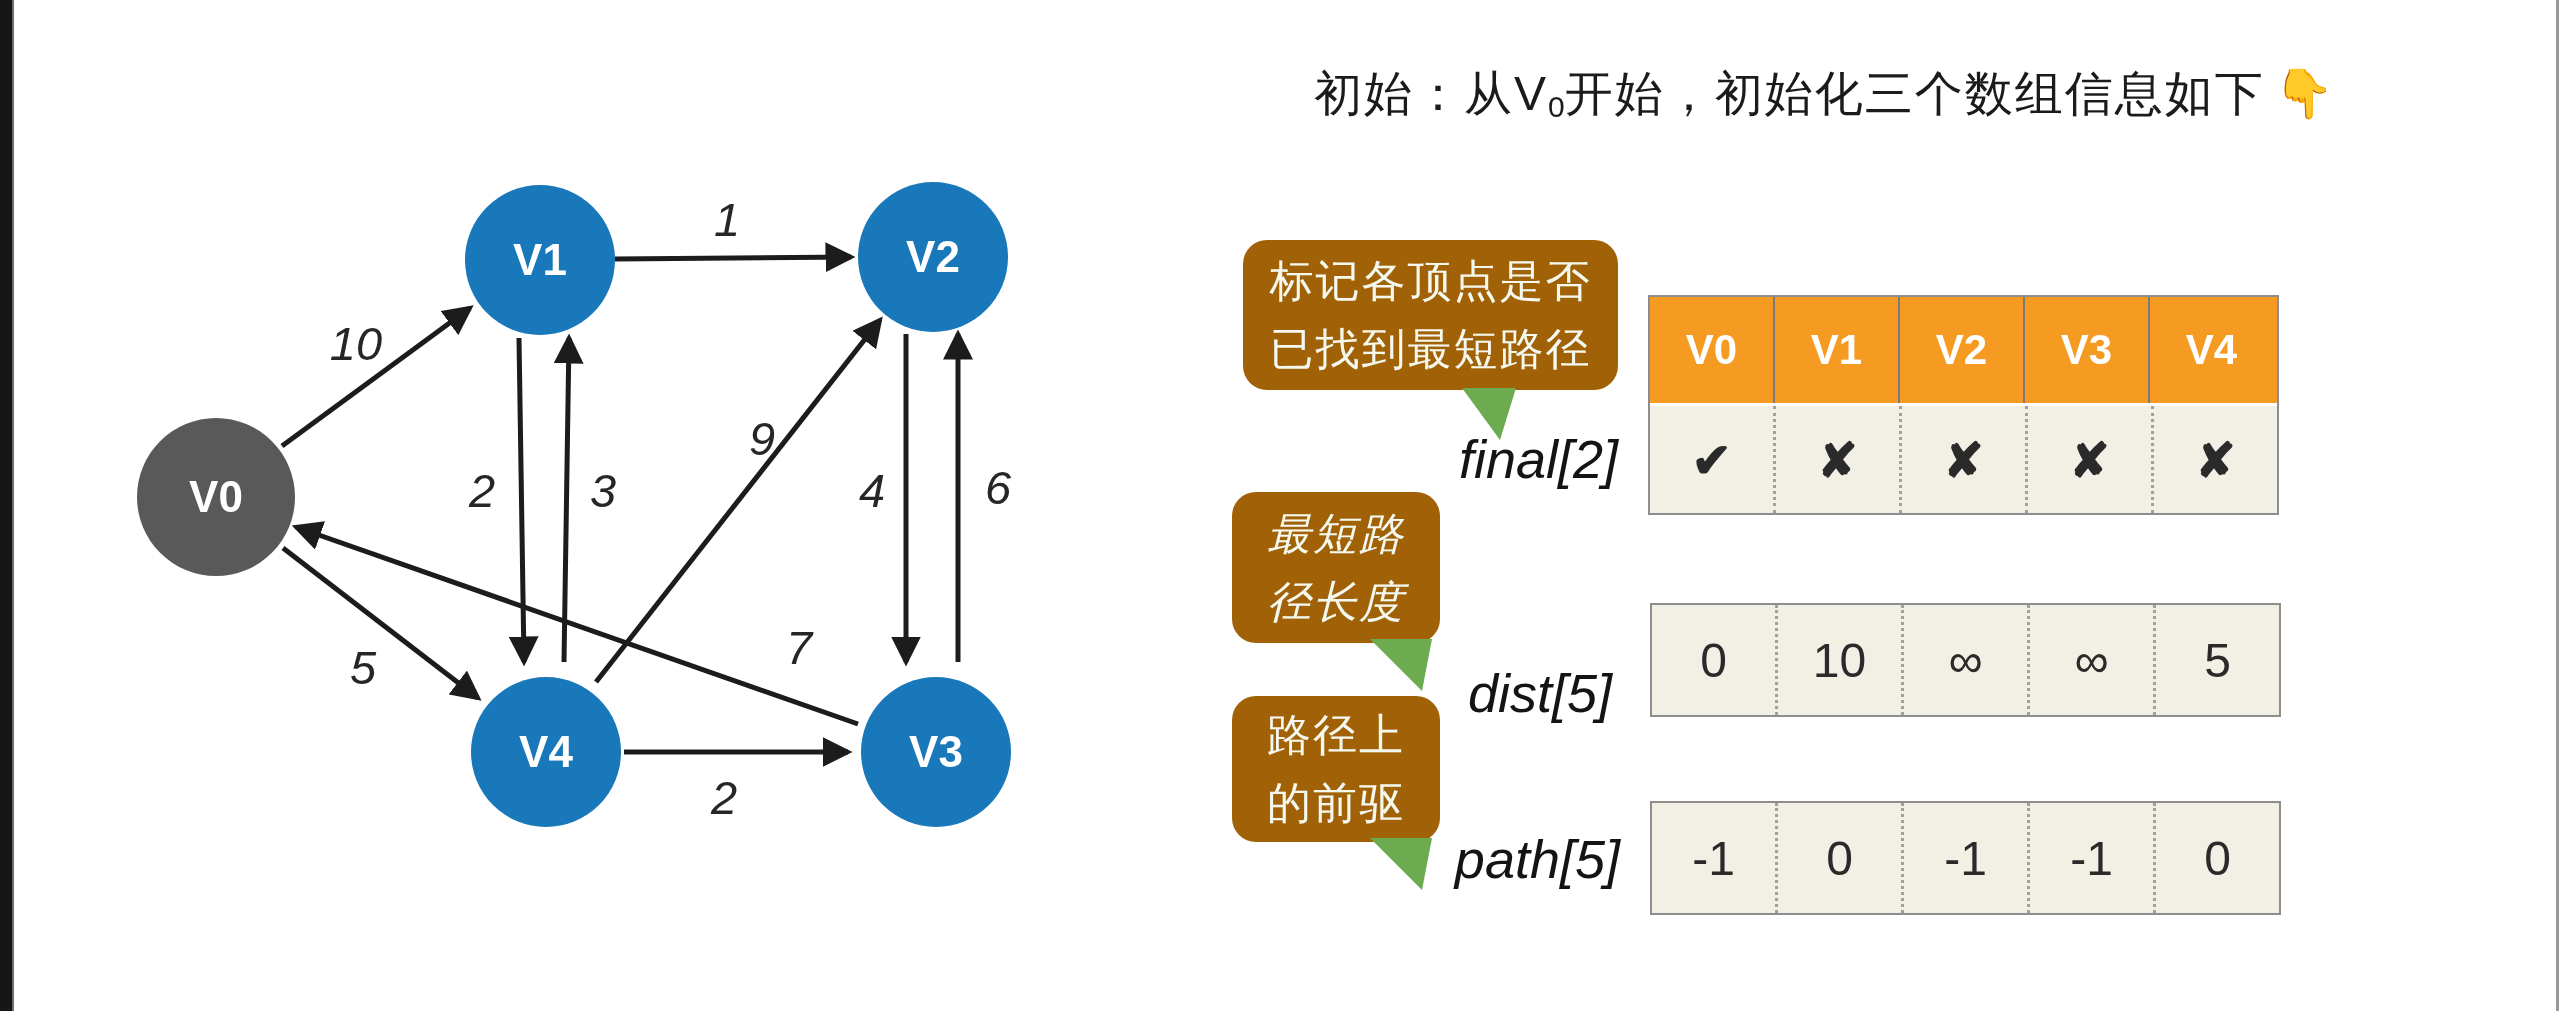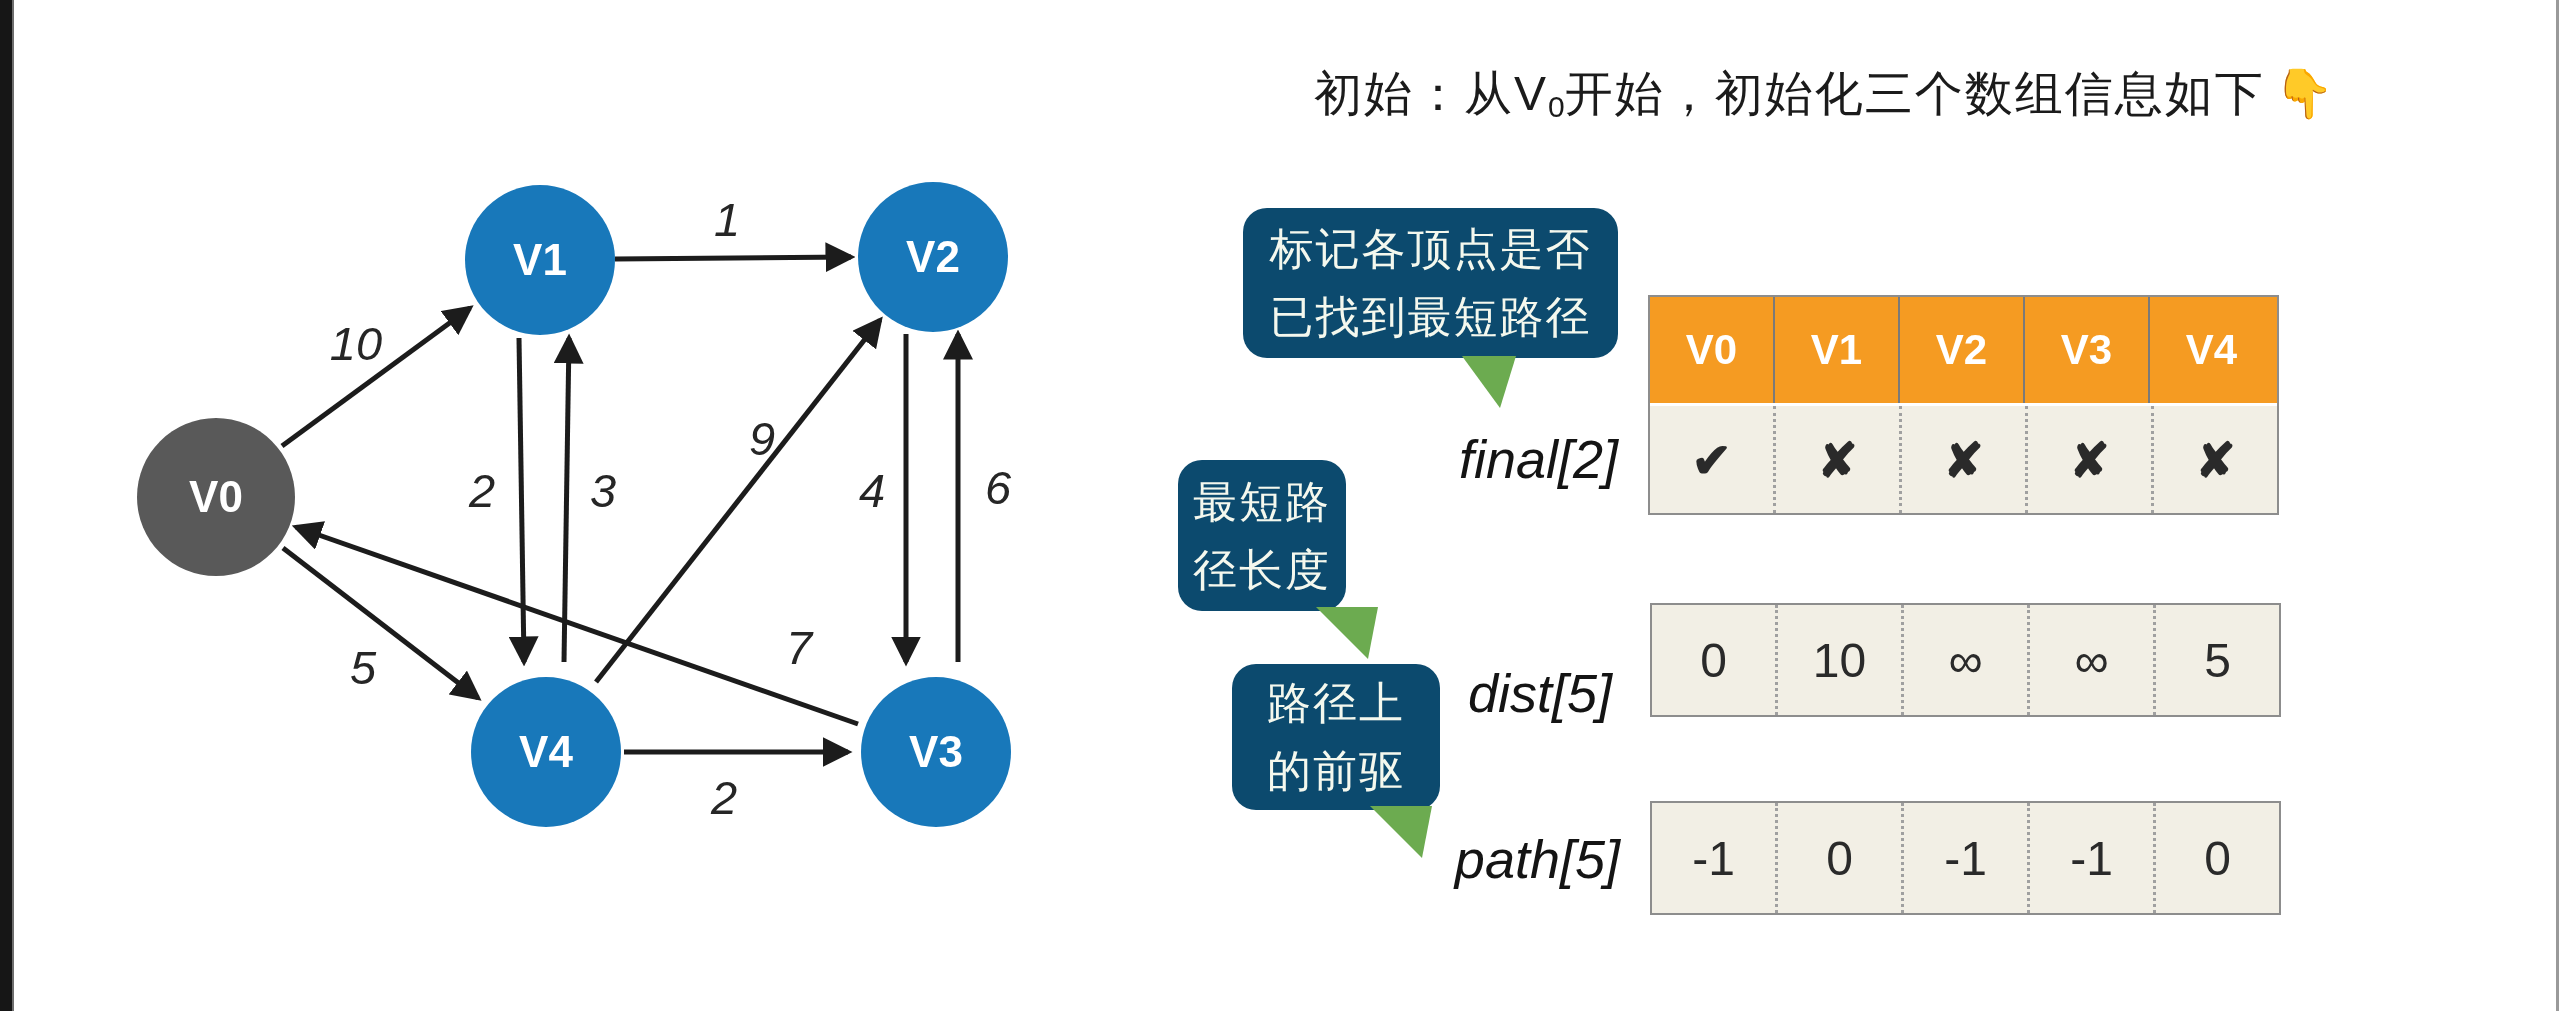--- a/index.html
+++ b/index.html
@@ -19,28 +19,28 @@
 
   
   .graph{position:absolute;left:0;top:0;}
   .edge{stroke:#1c1c1c;stroke-width:5;}
   .edge-weight{font-style:italic;font-size:47px;fill:#262626;text-anchor:middle;
     font-family:"Liberation Sans",sans-serif;}
   .node-label{font-size:44px;font-weight:bold;fill:#ffffff;text-anchor:middle;
     font-family:"Liberation Sans",sans-serif;}
 
   
-  .bubble{position:absolute;background:#0c4a6e;color:#f4f8ee;border-radius:24px;
+  .bubble{position:absolute;background:#a16207;color:#f4f8ee;border-radius:24px;
     display:flex;align-items:center;justify-content:center;text-align:center;
-    font-size:44px;line-height:68px;white-space:pre-line;letter-spacing:2px;}
+    font-size:44px;line-height:68px;white-space:pre-line;letter-spacing:2px;margin-top:32px;}
   .bubble .tail{position:absolute;width:0;height:0;
     border-top:52px solid #6cab50;}
   .bubble1{left:1243px;top:208px;width:375px;height:150px;}
   .bubble1 .tail{left:219px;bottom:-50px;border-left:38px solid transparent;border-right:16px solid transparent;}
-  .bubble2{left:1178px;top:460px;width:168px;height:151px;}
+  .bubble2{left:1232px;top:460px;width:208px;height:151px;font-style:italic;}
   .bubble2 .tail{left:138px;bottom:-48px;border-left:52px solid transparent;border-right:10px solid transparent;}
   .bubble3{left:1232px;top:664px;width:208px;height:146px;}
   .bubble3 .tail{left:138px;bottom:-48px;border-left:52px solid transparent;border-right:10px solid transparent;}
 
   
   .arr-label{position:absolute;font-style:italic;font-size:54px;color:#141414;
     width:278px;text-align:right;}
   .lbl-final{left:1340px;top:428px;}
   .lbl-dist{left:1334px;top:662px;}
   .lbl-path{left:1342px;top:828px;}

